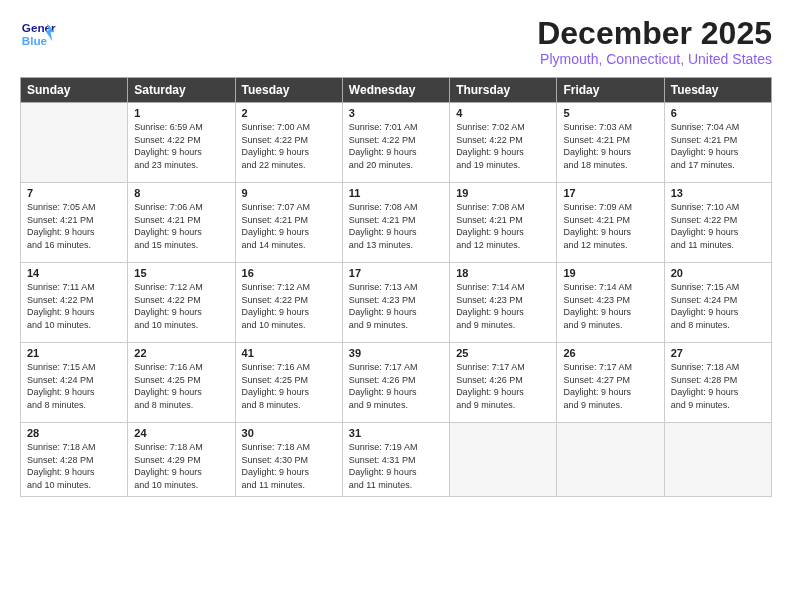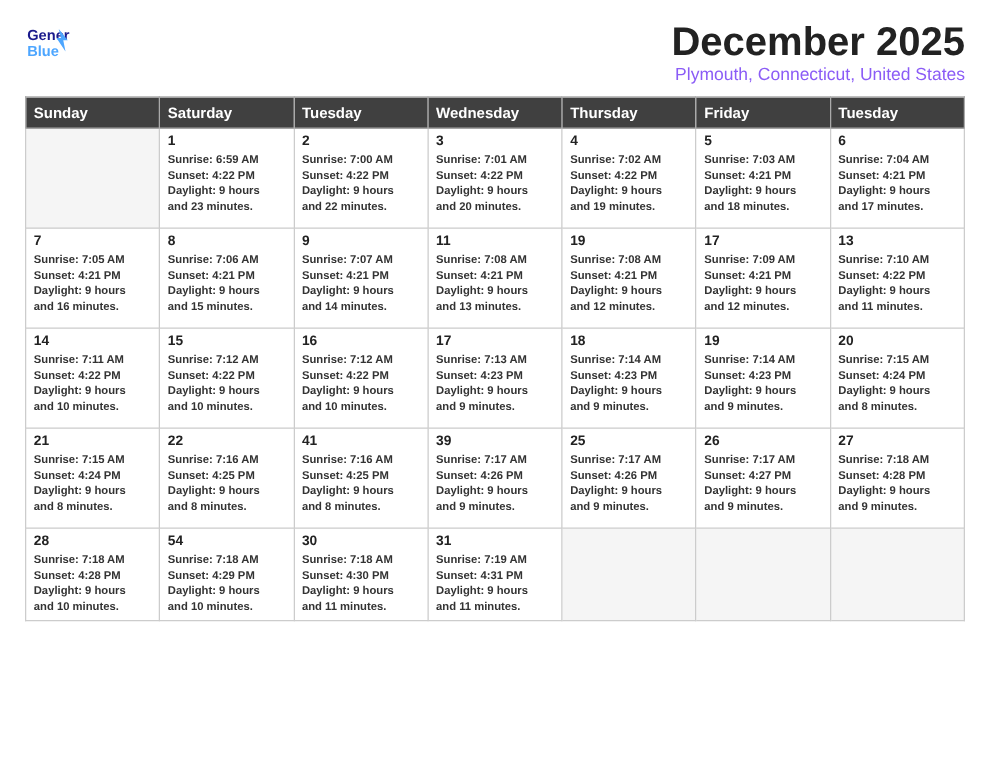--- a/index.html
+++ b/index.html
@@ -78,21 +78,20 @@
       font-size: 11px;
       font-weight: bold;
       color: #222;
       display: block;
       margin-bottom: 2px;
     }
     .day-info {
       font-size: 9px;
       color: #333;
       line-height: 1.4;
-      font-weight: bold;
     }
     .last-row td {
       height: 70px;
     }
   </style>
 </head>
 <body>
 
 <div class="page">
   <div class="header">
@@ -238,21 +237,21 @@
             <span class="day-num">27</span>
             <div class="day-info">Sunrise: 7:18 AM<br>Sunset: 4:28 PM<br>Daylight: 9 hours<br>and 9 minutes.</div>
           </td>
         </tr>
         <tr class="last-row">
           <td>
             <span class="day-num">28</span>
             <div class="day-info">Sunrise: 7:18 AM<br>Sunset: 4:28 PM<br>Daylight: 9 hours<br>and 10 minutes.</div>
           </td>
           <td>
-            <span class="day-num">54</span>
+            <span class="day-num">24</span>
             <div class="day-info">Sunrise: 7:18 AM<br>Sunset: 4:29 PM<br>Daylight: 9 hours<br>and 10 minutes.</div>
           </td>
           <td>
             <span class="day-num">30</span>
             <div class="day-info">Sunrise: 7:18 AM<br>Sunset: 4:30 PM<br>Daylight: 9 hours<br>and 11 minutes.</div>
           </td>
           <td>
             <span class="day-num">31</span>
             <div class="day-info">Sunrise: 7:19 AM<br>Sunset: 4:31 PM<br>Daylight: 9 hours<br>and 11 minutes.</div>
           </td>

